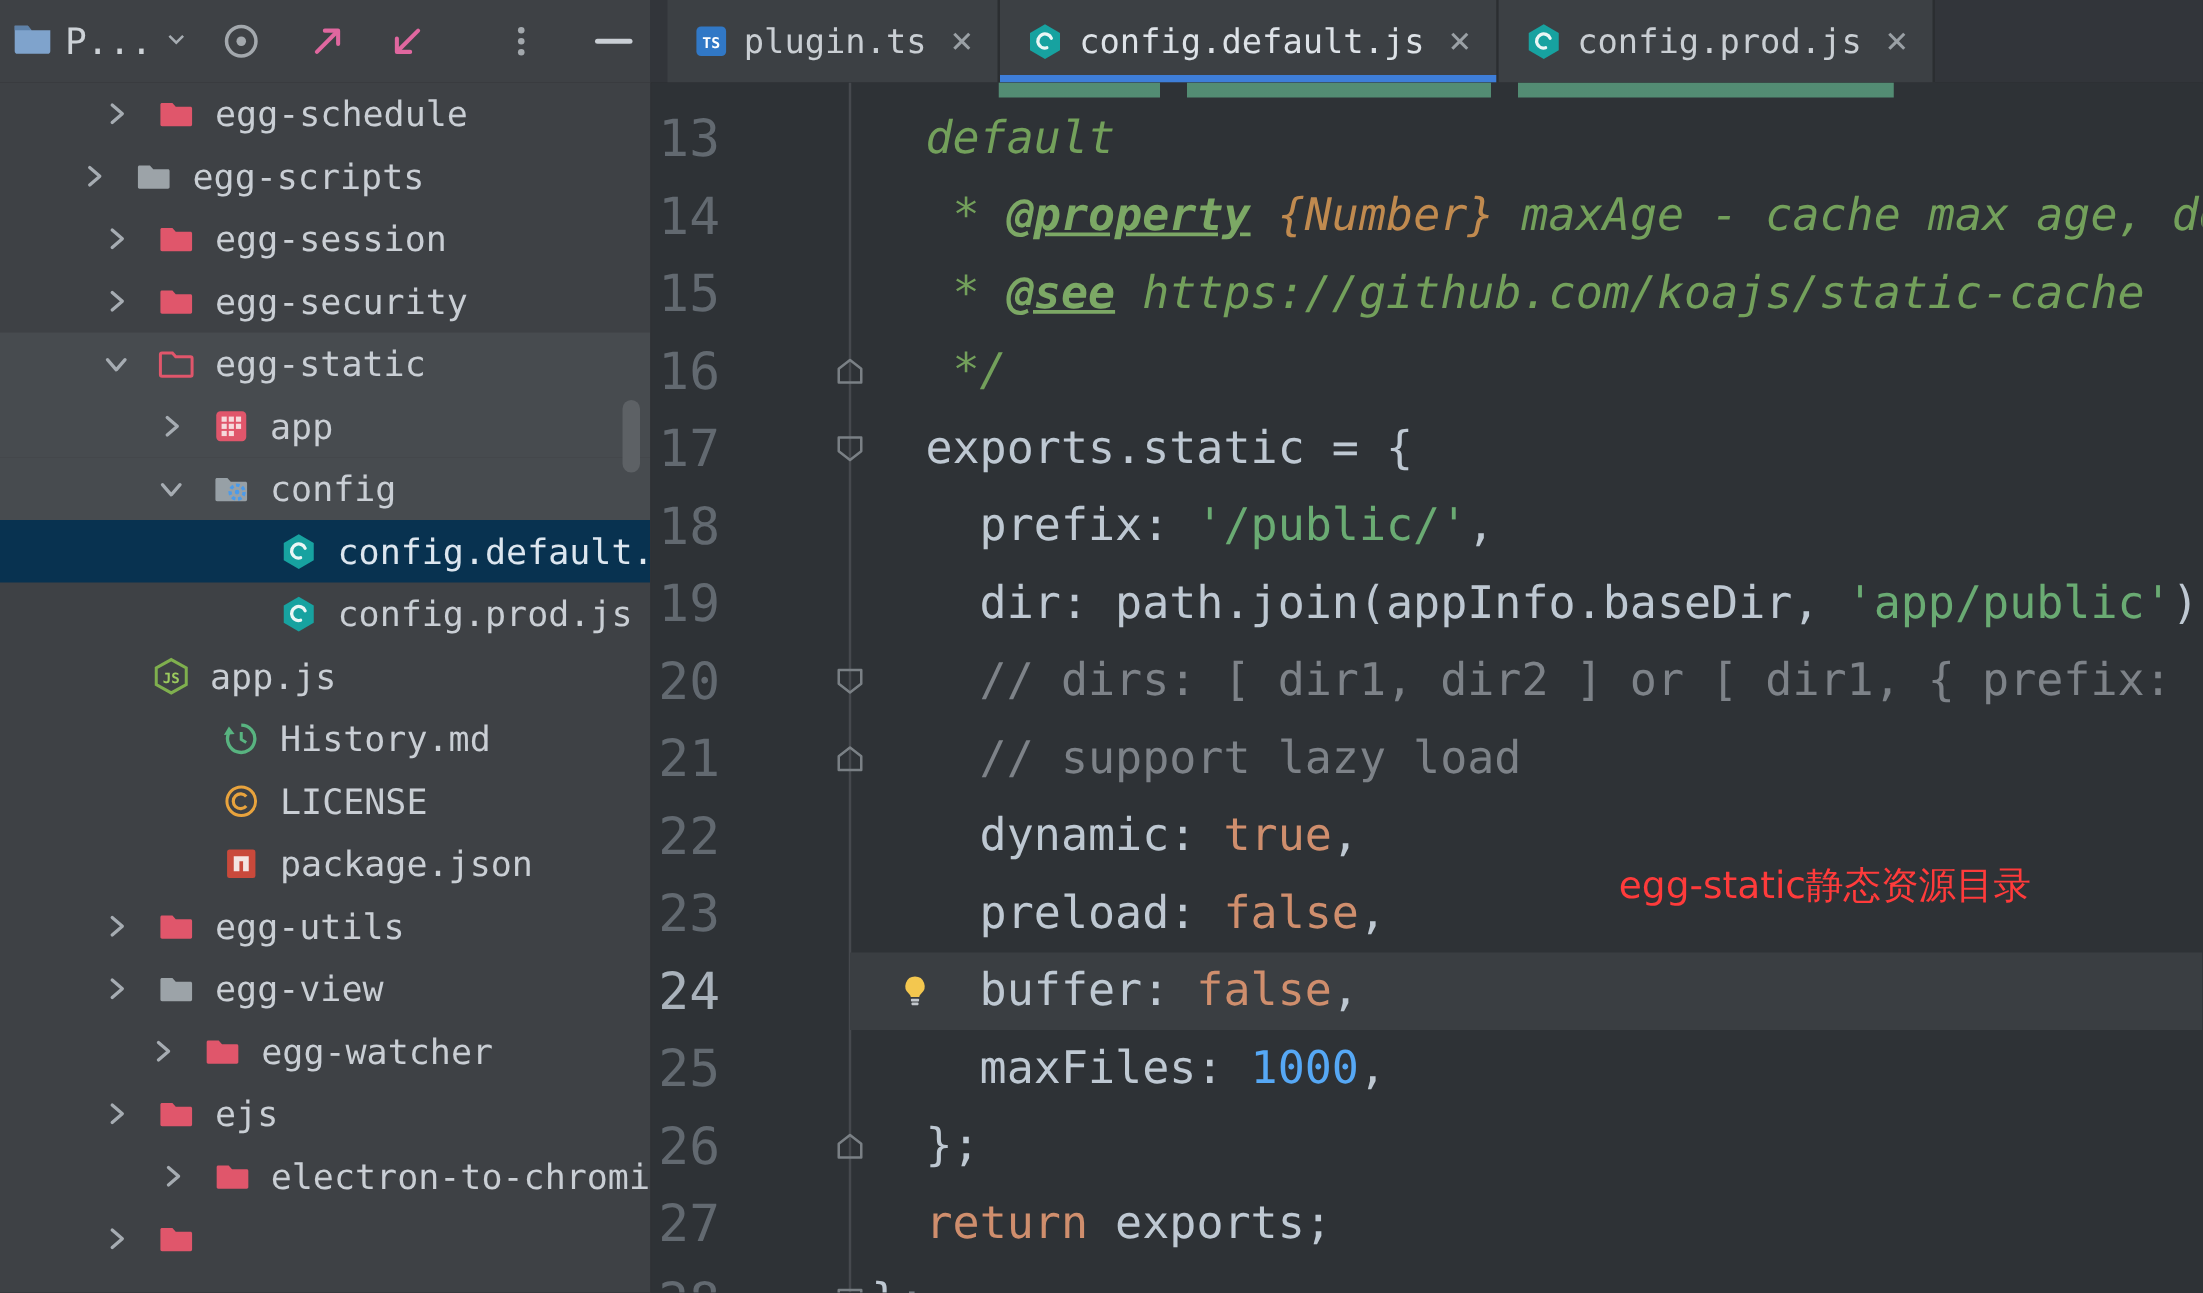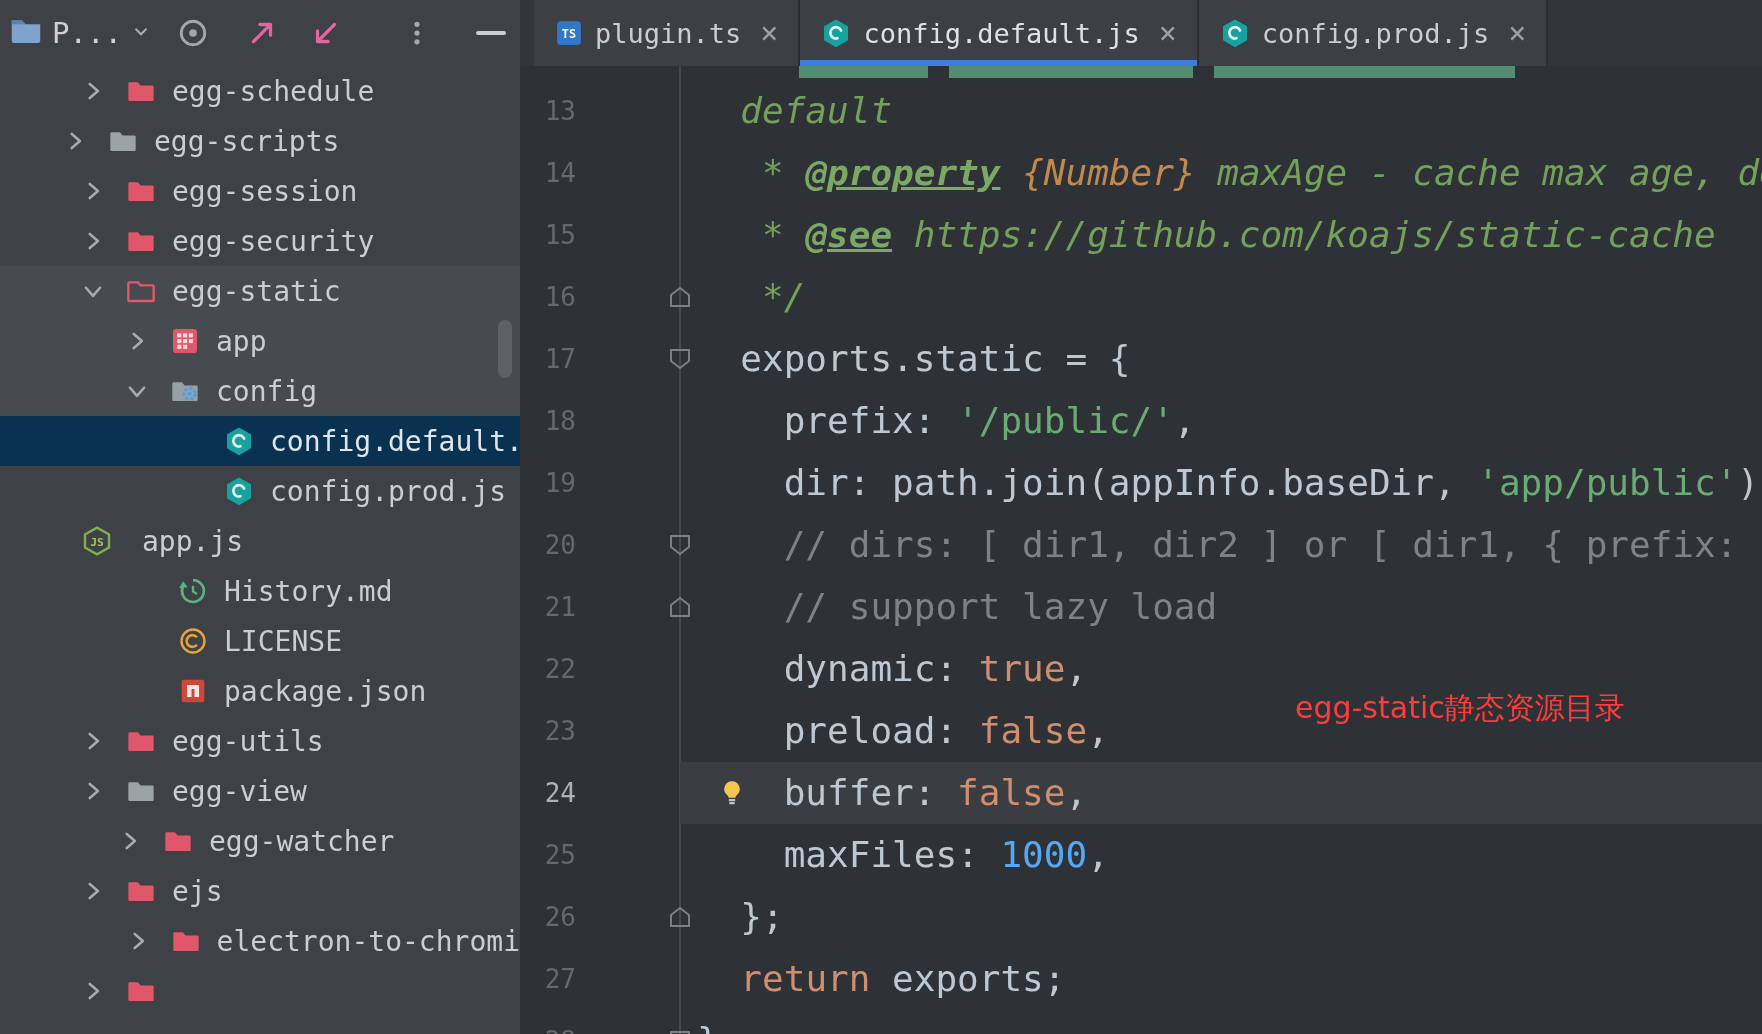--- a/index.html
+++ b/index.html
@@ -41,21 +41,21 @@
 
   
   .editor{position:relative;flex:1;height:968px;background:#2E3236;overflow:hidden;}
   .gutsep{position:absolute;left:158px;top:0;bottom:0;width:2px;background:#46494E;}
   .frag{position:absolute;top:0;left:278px;width:716px;height:12px;opacity:.9;
     background:linear-gradient(90deg,#57967A 0 18%,transparent 18% 21%,#57967A 21% 55%,transparent 55% 58%,#57967A 58% 100%);}
   .lines{position:absolute;top:14px;left:0;right:0;}
   .cline{position:relative;height:62px;display:flex;align-items:center;}
   .cline.current::before{content:"";position:absolute;left:159px;right:0;top:0;bottom:0;background:#3A3E42;}
   .cline > *{position:relative;}
-  .lnum{width:159px;flex:none;text-align:right;padding-right:104px;box-sizing:border-box;font-size:26px;color:#626970;}
+  .lnum{width:159px;flex:none;text-align:right;padding-right:104px;box-sizing:border-box;font-size:41px;color:#626970;}
   .cline.current .lnum{color:#A9B2BB;}
   .marker{position:absolute;left:146px;top:50%;transform:translateY(-50%);width:26px;height:26px;display:flex;align-items:center;justify-content:center;}
   .bulb{position:absolute;left:196px;top:50%;transform:translateY(-50%);display:flex;align-items:center;}
   .code{white-space:pre;font-size:36px;padding-left:17px;line-height:62px;color:#BEC8D2;}
   .tk-pln{color:#BEC8D2;}
   .tk-str{color:#6AAB73;}
   .tk-kw{color:#CF8E6D;}
   .tk-num{color:#56A8F5;}
   .tk-cmt{color:#73A05B;font-style:italic;}
   .tk-tag{color:#7CA865;font-style:italic;font-weight:bold;text-decoration:underline;}
@@ -264,21 +264,21 @@
           </div>
           <div class="tree-row" style="padding-left: 222px;">
             <span class="ticon">
               <svg viewBox="0 0 24 24" width="32" height="32">
                 <path d="M12 1.8 21 7v10.4l-9 5.2-9-5.2V7z" fill="#17A2A0"></path>
                 <path d="M15.8 10.2c-.9-2.3-3.6-3.2-5.7-2.1-2.1 1.1-3 3.6-1.9 5.7.9 1.8 3 2.7 4.9 2.1" fill="none" stroke="#EAF6F5" stroke-width="2" stroke-linecap="round"></path>
               </svg>
             </span>
             <span class="tlabel">config.prod.js</span>
           </div>
-          <div class="tree-row" style="padding-left: 80px; gap: 14px;">
+          <div class="tree-row" style="padding-left: 120px;">
             <span class="ticon">
               <svg viewBox="0 0 24 24" width="32" height="32">
                 <path d="M12 2 21 7v10l-9 5-9-5V7z" fill="none" stroke="#7FAF4E" stroke-width="1.8"></path>
                 <text x="12" y="15.8" text-anchor="middle" font-size="8.5" font-weight="bold" fill="#9CCB5E">JS</text>
               </svg>
             </span>
             <span class="tlabel">app.js</span>
           </div>
           <div class="tree-row" style="padding-left: 176px;">
             <span class="ticon">

